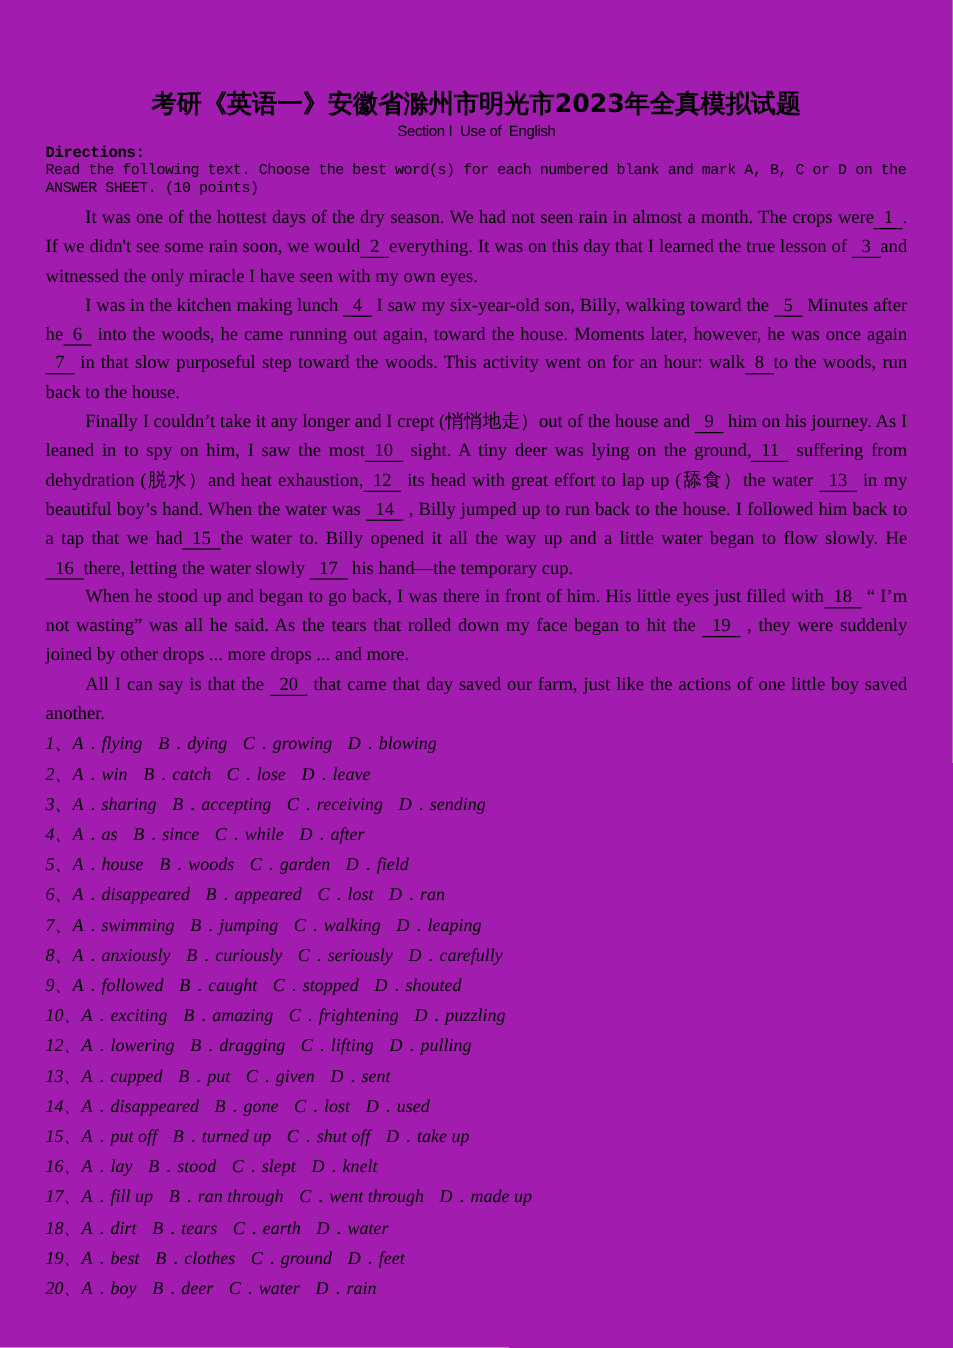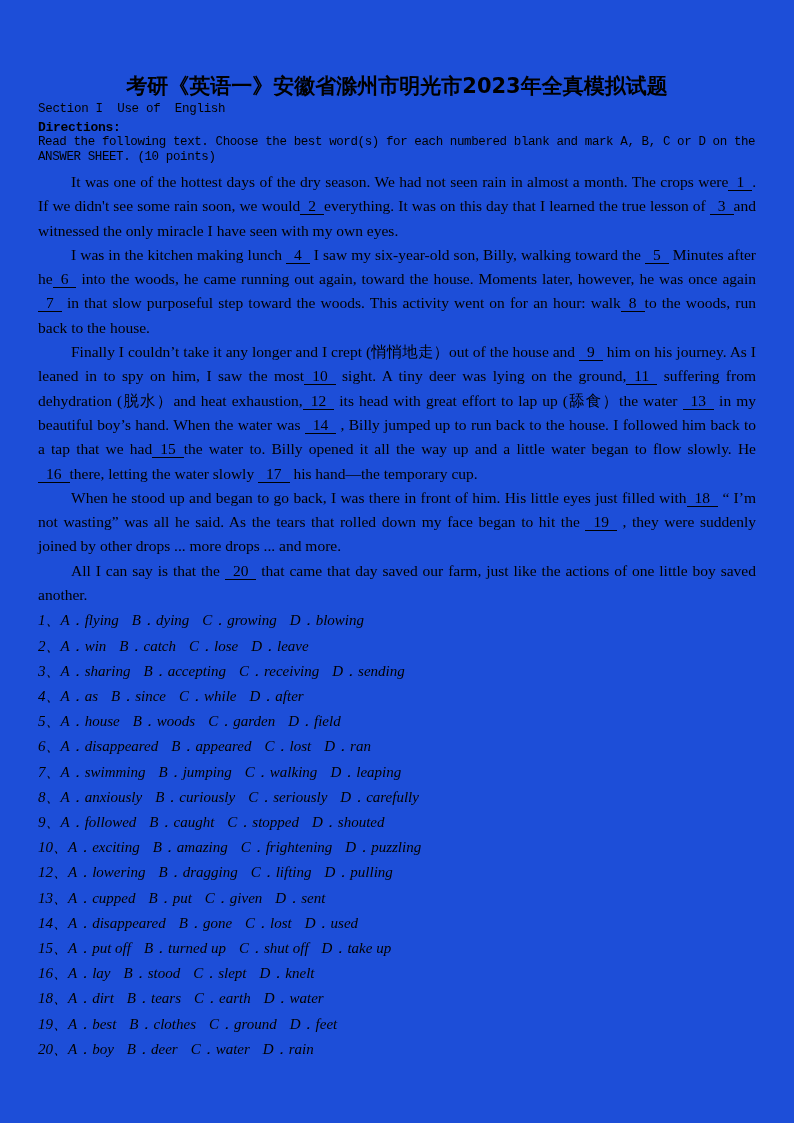--- a/index.html
+++ b/index.html
@@ -1,32 +1,33 @@
 <!DOCTYPE html>
 <html><head>
 <meta charset="utf-8">
 <style>
   html, body { margin: 0; padding: 0; background: #ffffff; }
   body { width: 794px; height: 1123px; overflow: hidden; }
-  .page { box-sizing: border-box; width: 794px; height: 1123px; padding: 72px 38px 0 38px; background: #1d4ed8; }
+  .page { box-sizing: border-box; width: 794px; height: 1123px; padding: 72px 38px 0 38px; background: #a21caf; }
 
   .title {
     font-family: "DejaVu Sans", sans-serif;
     font-weight: bold;
     font-size: 21px;
     line-height: 28px;
     text-align: center;
     margin: 0;
     color: #000;
   }
   .section-heading {
-    font-family: Liberation Mono, monospace;
+    font-family: Liberation Sans, sans-serif;
     font-size: 12.5px;
     line-height: 16px;
     letter-spacing: -0.3px;
+    text-align: center;
     white-space: pre;
     margin: 1px 0 3px 0;
     color: #000;
   }
   .dir-label {
     font-family: "Liberation Mono", monospace;
     font-weight: bold;
     font-size: 13px;
     line-height: 15px;
     letter-spacing: -0.3px;
@@ -93,17 +94,18 @@
       <div class="q-row"><span class="q-num">6、</span><span class="q-opt">A．disappeared</span><span class="q-opt">B．appeared</span><span class="q-opt">C．lost</span><span class="q-opt">D．ran</span></div>
       <div class="q-row"><span class="q-num">7、</span><span class="q-opt">A．swimming</span><span class="q-opt">B．jumping</span><span class="q-opt">C．walking</span><span class="q-opt">D．leaping</span></div>
       <div class="q-row"><span class="q-num">8、</span><span class="q-opt">A．anxiously</span><span class="q-opt">B．curiously</span><span class="q-opt">C．seriously</span><span class="q-opt">D．carefully</span></div>
       <div class="q-row"><span class="q-num">9、</span><span class="q-opt">A．followed</span><span class="q-opt">B．caught</span><span class="q-opt">C．stopped</span><span class="q-opt">D．shouted</span></div>
       <div class="q-row"><span class="q-num">10、</span><span class="q-opt">A．exciting</span><span class="q-opt">B．amazing</span><span class="q-opt">C．frightening</span><span class="q-opt">D．puzzling</span></div>
       <div class="q-row"><span class="q-num">12、</span><span class="q-opt">A．lowering</span><span class="q-opt">B．dragging</span><span class="q-opt">C．lifting</span><span class="q-opt">D．pulling</span></div>
       <div class="q-row"><span class="q-num">13、</span><span class="q-opt">A．cupped</span><span class="q-opt">B．put</span><span class="q-opt">C．given</span><span class="q-opt">D．sent</span></div>
       <div class="q-row"><span class="q-num">14、</span><span class="q-opt">A．disappeared</span><span class="q-opt">B．gone</span><span class="q-opt">C．lost</span><span class="q-opt">D．used</span></div>
       <div class="q-row"><span class="q-num">15、</span><span class="q-opt">A．put off</span><span class="q-opt">B．turned up</span><span class="q-opt">C．shut off</span><span class="q-opt">D．take up</span></div>
       <div class="q-row"><span class="q-num">16、</span><span class="q-opt">A．lay</span><span class="q-opt">B．stood</span><span class="q-opt">C．slept</span><span class="q-opt">D．knelt</span></div>
+      <div class="q-row"><span class="q-num">17、</span><span class="q-opt">A．fill up</span><span class="q-opt">B．ran through</span><span class="q-opt">C．went through</span><span class="q-opt">D．made up</span></div>
       <div class="q-row"><span class="q-num">18、</span><span class="q-opt">A．dirt</span><span class="q-opt">B．tears</span><span class="q-opt">C．earth</span><span class="q-opt">D．water</span></div>
       <div class="q-row"><span class="q-num">19、</span><span class="q-opt">A．best</span><span class="q-opt">B．clothes</span><span class="q-opt">C．ground</span><span class="q-opt">D．feet</span></div>
       <div class="q-row"><span class="q-num">20、</span><span class="q-opt">A．boy</span><span class="q-opt">B．deer</span><span class="q-opt">C．water</span><span class="q-opt">D．rain</span></div>
     </div>
 </div>
 
 </body></html>

